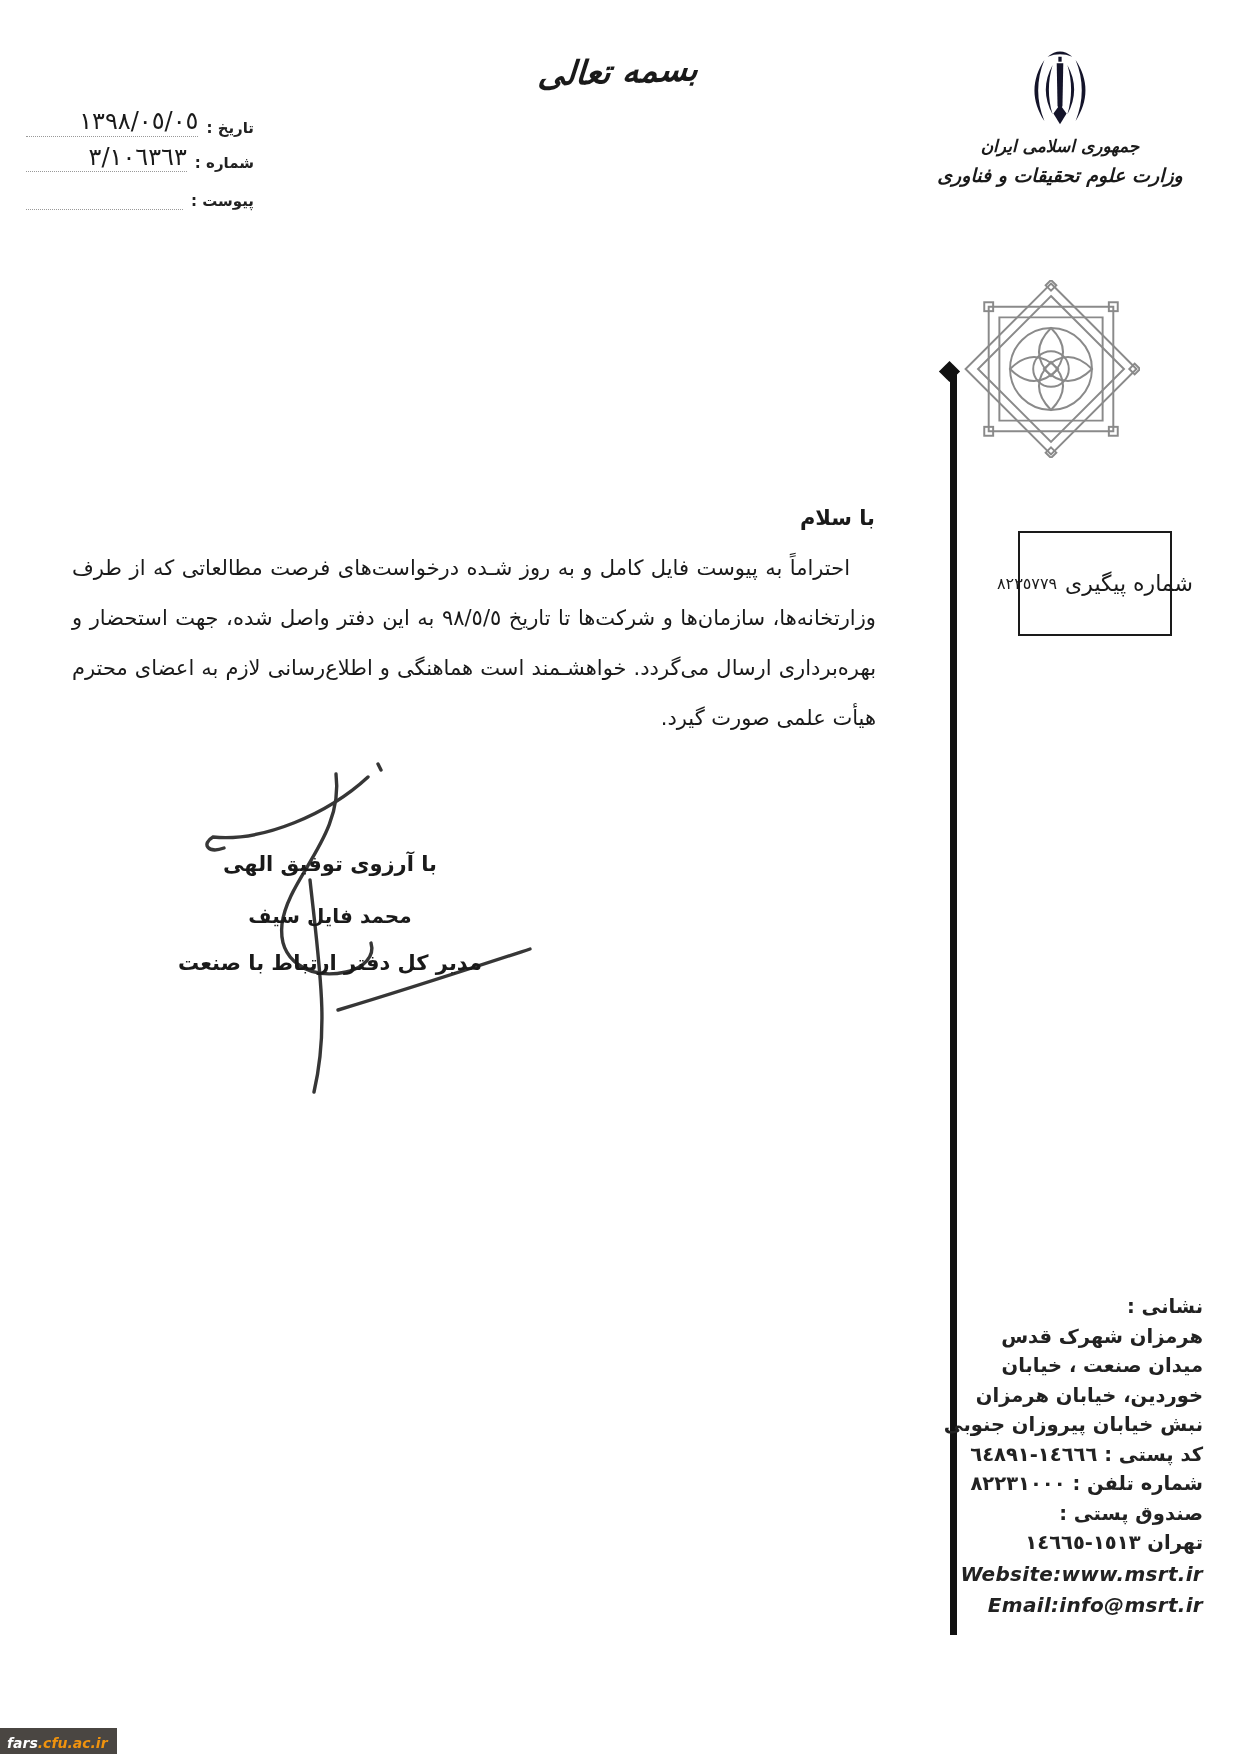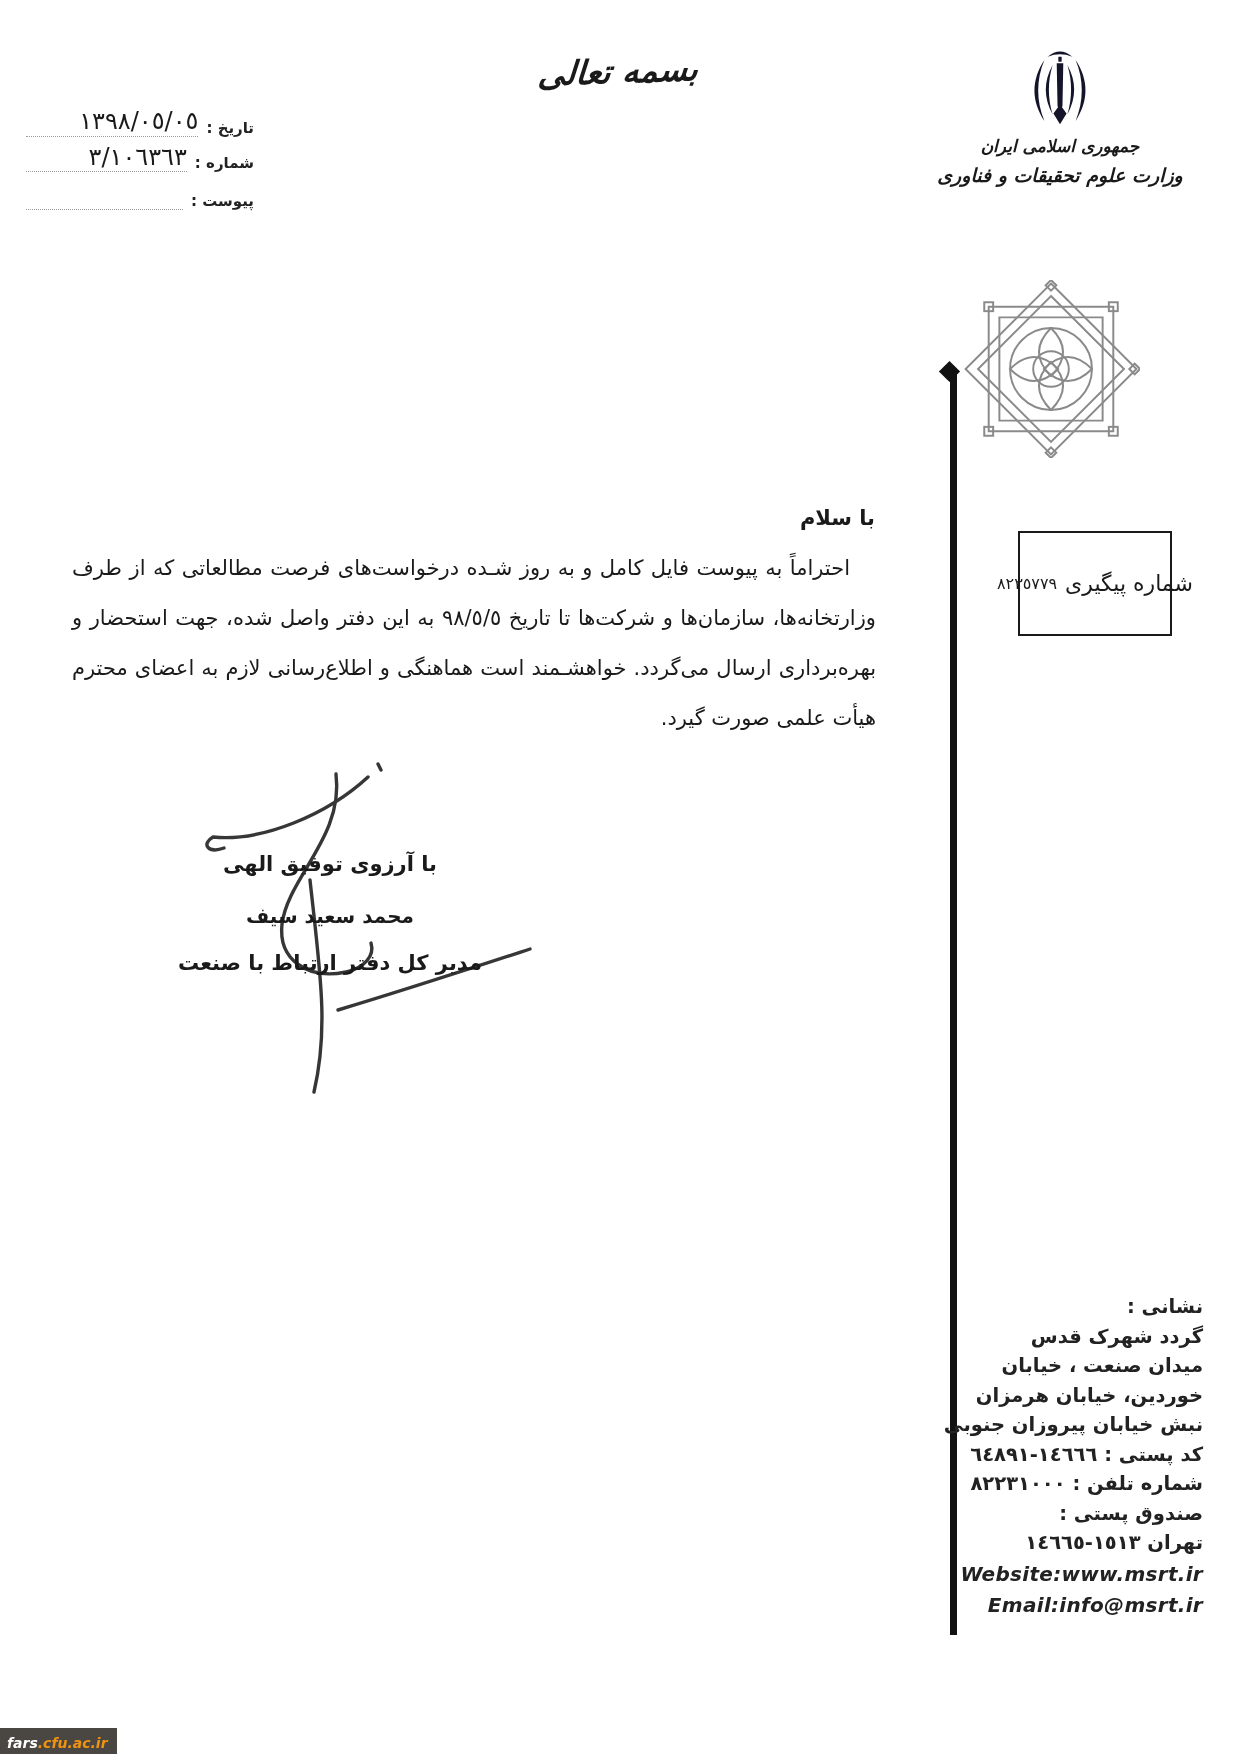--- a/index.html
+++ b/index.html
@@ -162,27 +162,27 @@
       <path d="M200,25 C160,62 95,90 45,85 C33,92 40,102 56,96"></path>
       <path d="M168,22 C176,85 120,125 114,172 C110,208 140,228 178,220 C196,216 207,204 203,191"></path>
       <path d="M142,128 C152,220 161,275 146,340"></path>
       <path d="M170,258 C240,237 310,214 362,197"></path>
       <path d="M210,12 L213,18"></path>
     </g>
   </svg>
 
   <div class="sig-block">
     <div class="sig-closing">با آرزوی توفیق الهی</div>
-    <div class="sig-name">محمد سعید سیف</div>
+    <div class="sig-name">محمد فایل سیف</div>
     <div class="sig-title">مدیر کل دفتر ارتباط با صنعت</div>
   </div>
 
   <div class="address">
     <div class="addr-line">نشانی :</div>
-    <div class="addr-line">گردد شهرک قدس</div>
+    <div class="addr-line">هرمزان شهرک قدس</div>
     <div class="addr-line">میدان صنعت ، خیابان</div>
     <div class="addr-line">خوردین، خیابان هرمزان</div>
     <div class="addr-line">نبش خیابان پیروزان جنوبی</div>
     <div class="addr-line"><span>کد پستی :</span> <span class="num">١٤٦٦٦-٦٤٨٩١</span></div>
     <div class="addr-line"><span>شماره تلفن :</span> <span class="num">٨٢٢٣١٠٠٠</span></div>
     <div class="addr-line">صندوق پستی :</div>
     <div class="addr-line"><span>تهران</span> <span class="num">١٥١٣-١٤٦٦٥</span></div>
     <div class="addr-line latin">Website:www.msrt.ir</div>
     <div class="addr-line latin">Email:info@msrt.ir</div>
   </div>

